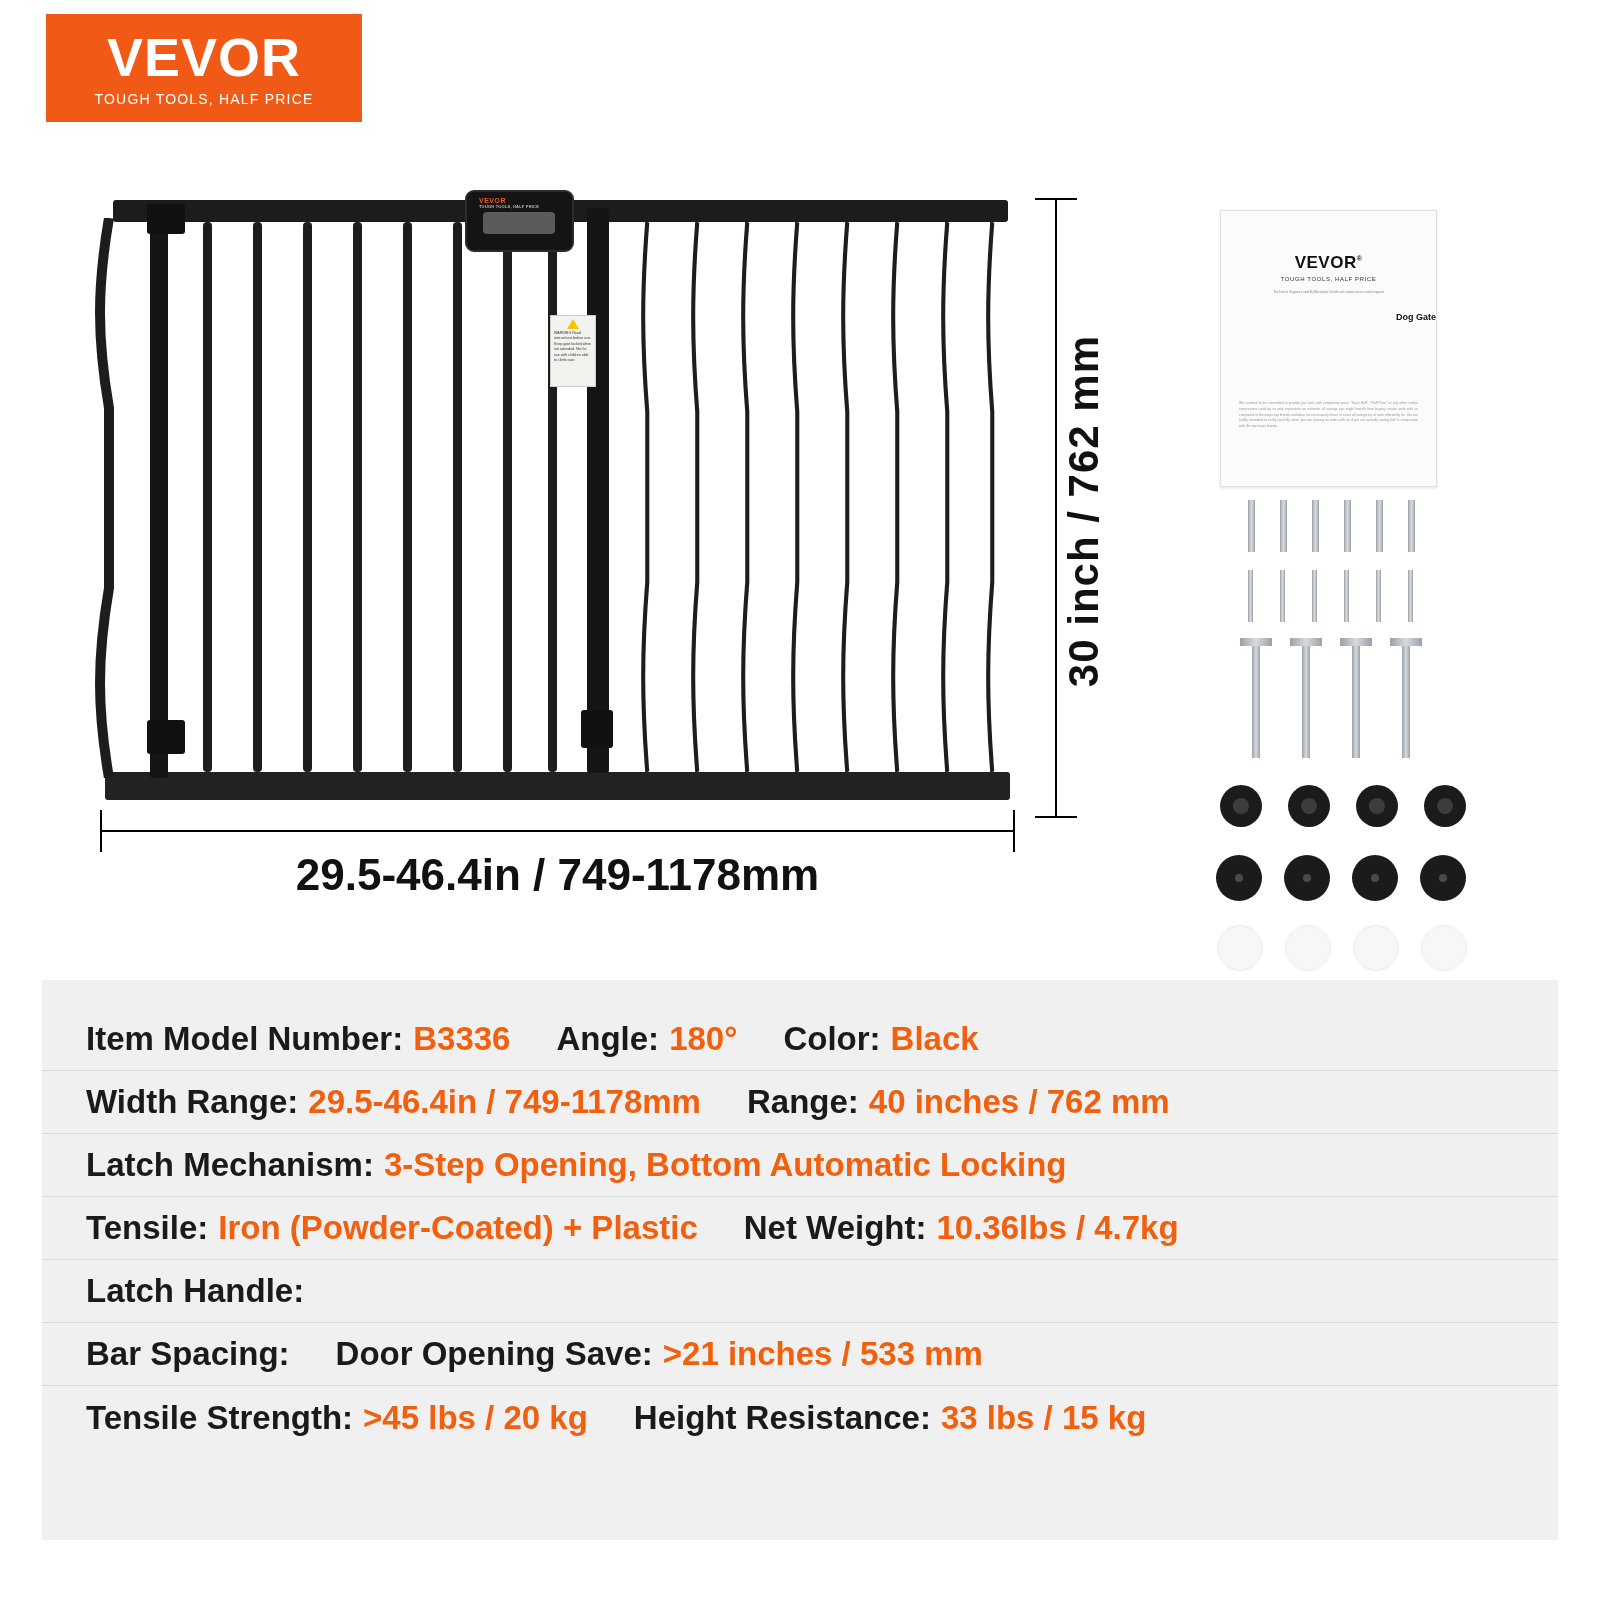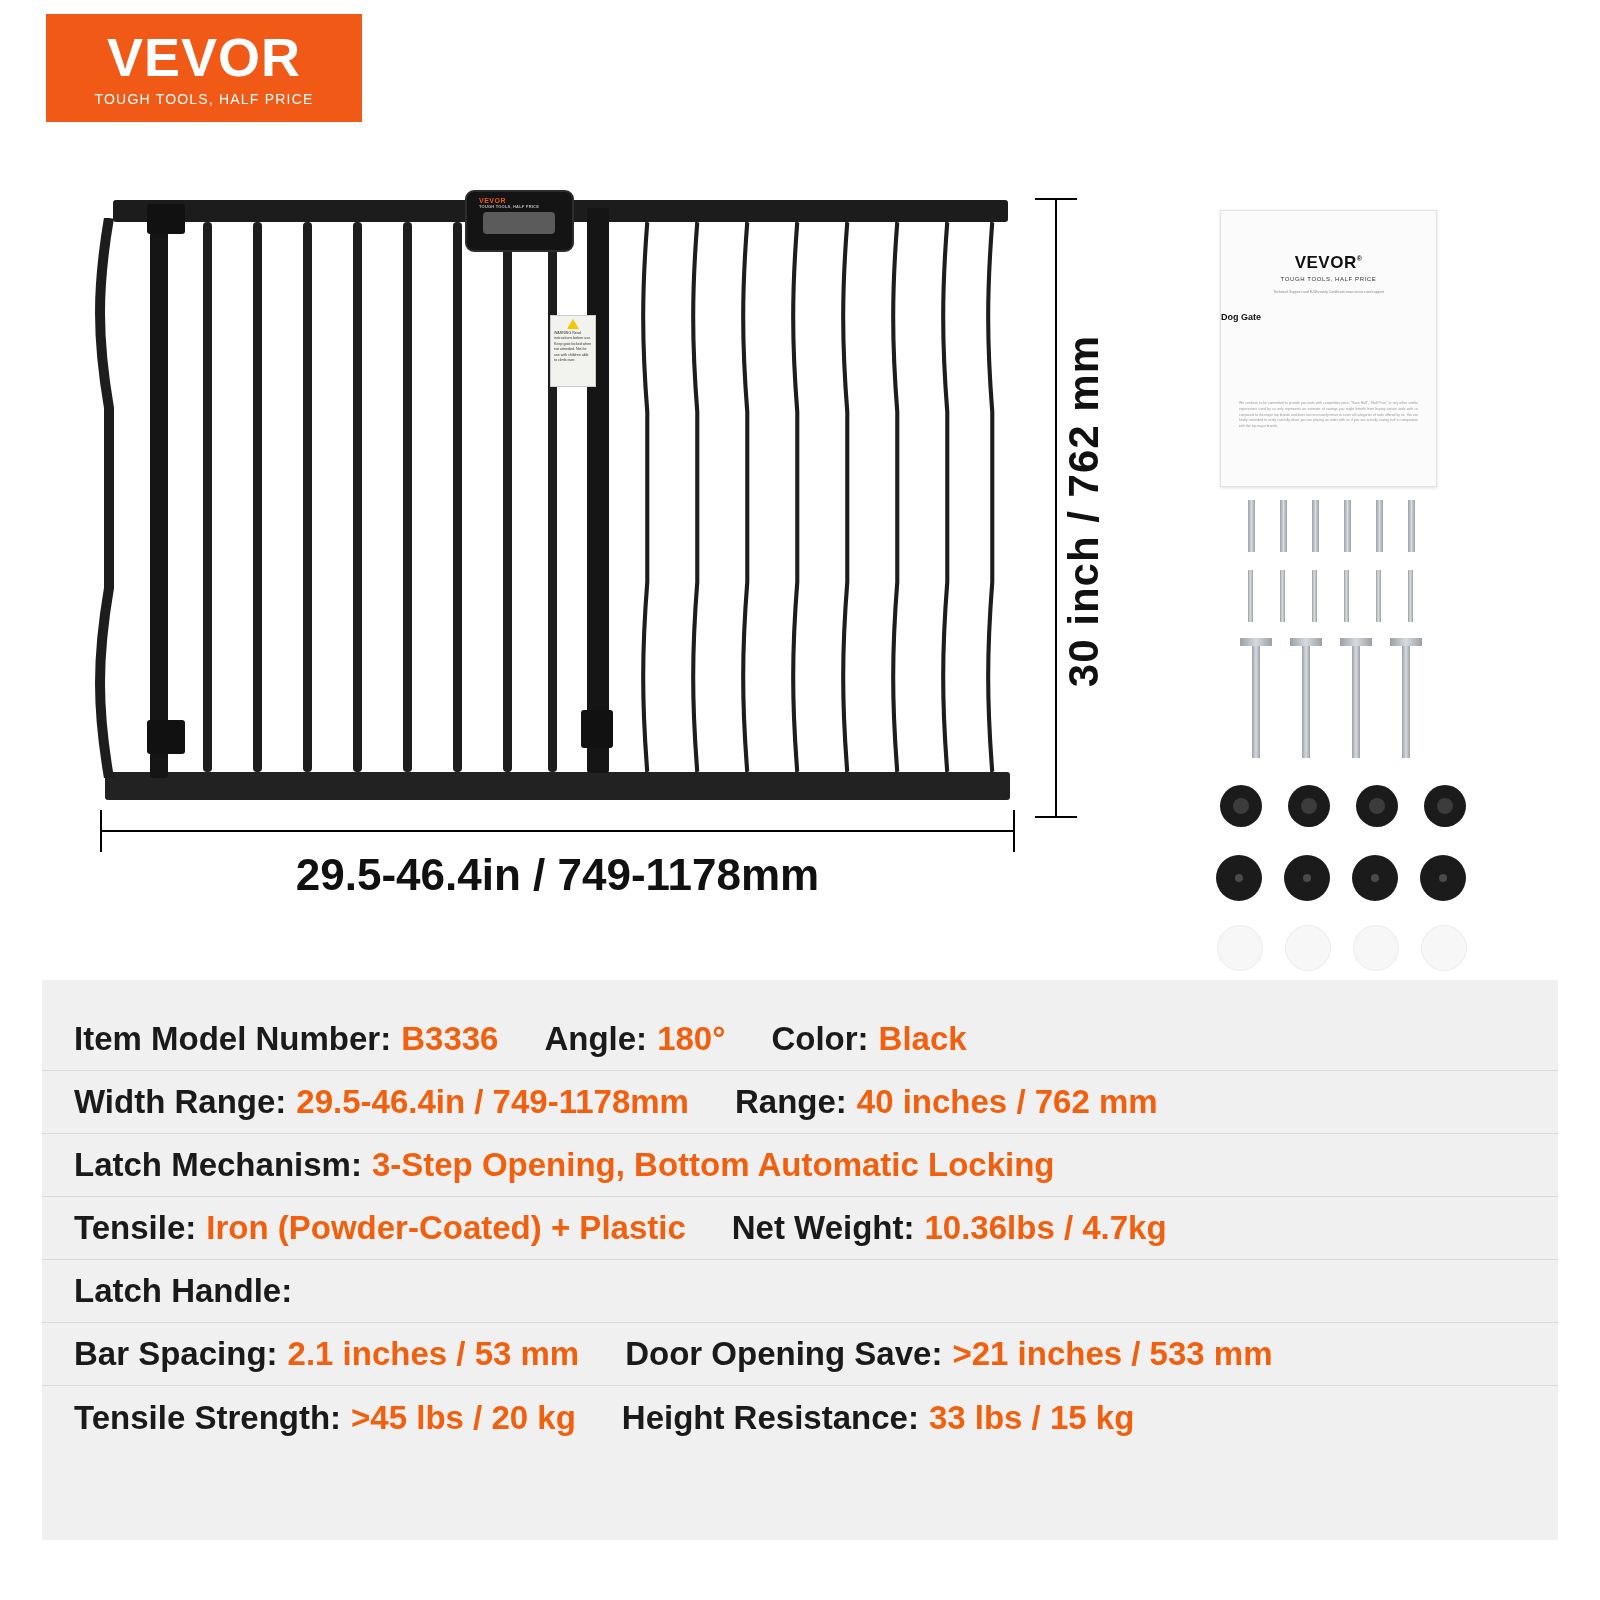--- a/index.html
+++ b/index.html
@@ -72,41 +72,41 @@
   
   .acc{position:absolute;left:1190px;top:40px;width:330px;height:700px;}
   .manual{
     position:absolute;left:30px;top:20px;width:215px;height:275px;background:#fbfbfb;
     border:1px solid #e2e2e2;box-shadow:0 1px 3px rgba(0,0,0,.12);
   }
   .manual-logo{text-align:center;margin-top:42px;font-size:17px;font-weight:bold;color:#111;letter-spacing:.5px;}
   .manual-logo sup{font-size:7px;vertical-align:super;}
   .manual-sub{text-align:center;font-size:6px;color:#333;letter-spacing:.6px;margin-top:3px;}
   .manual-smalltext{font-size:3.6px;color:#8a8a8a;text-align:center;margin-top:8px;line-height:1.6;}
-  .manual-title{text-align:left;font-size:9px;font-weight:bold;color:#111;margin-top:16px;}
+  .manual-title{text-align:right;font-size:9px;font-weight:bold;color:#111;margin-top:16px;}
   .manual-body{position:absolute;left:18px;top:120px;right:18px;}
   .manual-para{font-size:3.4px;color:#9a9a9a;line-height:1.7;text-align:justify;margin-top:70px;}
 
   .screw{position:absolute;background:linear-gradient(90deg,#9aa0a6,#d7dbdf,#9aa0a6);}
   .knob{position:absolute;width:42px;height:42px;border-radius:50%;background:#1b1b1b;}
   .knob:after{content:"";position:absolute;left:13px;top:13px;width:16px;height:16px;border-radius:50%;background:#3c3c3c;}
   .cap{position:absolute;width:46px;height:46px;border-radius:50%;background:#1b1b1b;}
   .cap:after{content:"";position:absolute;left:19px;top:19px;width:8px;height:8px;border-radius:50%;background:#4a4a4a;}
   .wcap{position:absolute;width:44px;height:44px;border-radius:50%;background:#f7f7f7;border:1px solid #ececec;}
 
   
   .spec{
     position:absolute;left:42px;top:980px;width:1516px;height:560px;
     background:#f0f0f0;
     padding:28px 0 0 0;box-sizing:border-box;
   }
   .spec-row{
     height:63px;display:flex;align-items:center;
     border-bottom:1px solid #d9d9d9;
-    padding:0 32px;box-sizing:border-box;
+    padding:0 44px;box-sizing:border-box;
     font-size:33px;
   }
   .spec-row:last-child{border-bottom:none;}
   .lbl{color:#1a1a1a;font-weight:bold;white-space:nowrap;}
   .val{color:#f0600f;font-weight:bold;white-space:nowrap;margin-left:10px;}
   .gap{display:inline-block;width:46px;}
   .cell{display:flex;align-items:center;}
 </style>
 </head>
 <body>
@@ -298,21 +298,20 @@
 
   <div class="spec-row">
     <span class="cell">
         <span class="lbl">Latch Handle:</span>
       </span>
   </div>
 
   <div class="spec-row">
     <span class="cell">
         <span class="lbl">Bar Spacing:</span>
-        <span class="val">2.1 inches / 53 mm</span>
       </span>
     <span class="gap"></span>
     <span class="cell">
         <span class="lbl">Door Opening Save:</span>
         <span class="val">&gt;21 inches / 533 mm</span>
       </span>
   </div>
 
   <div class="spec-row">
     <span class="cell">

